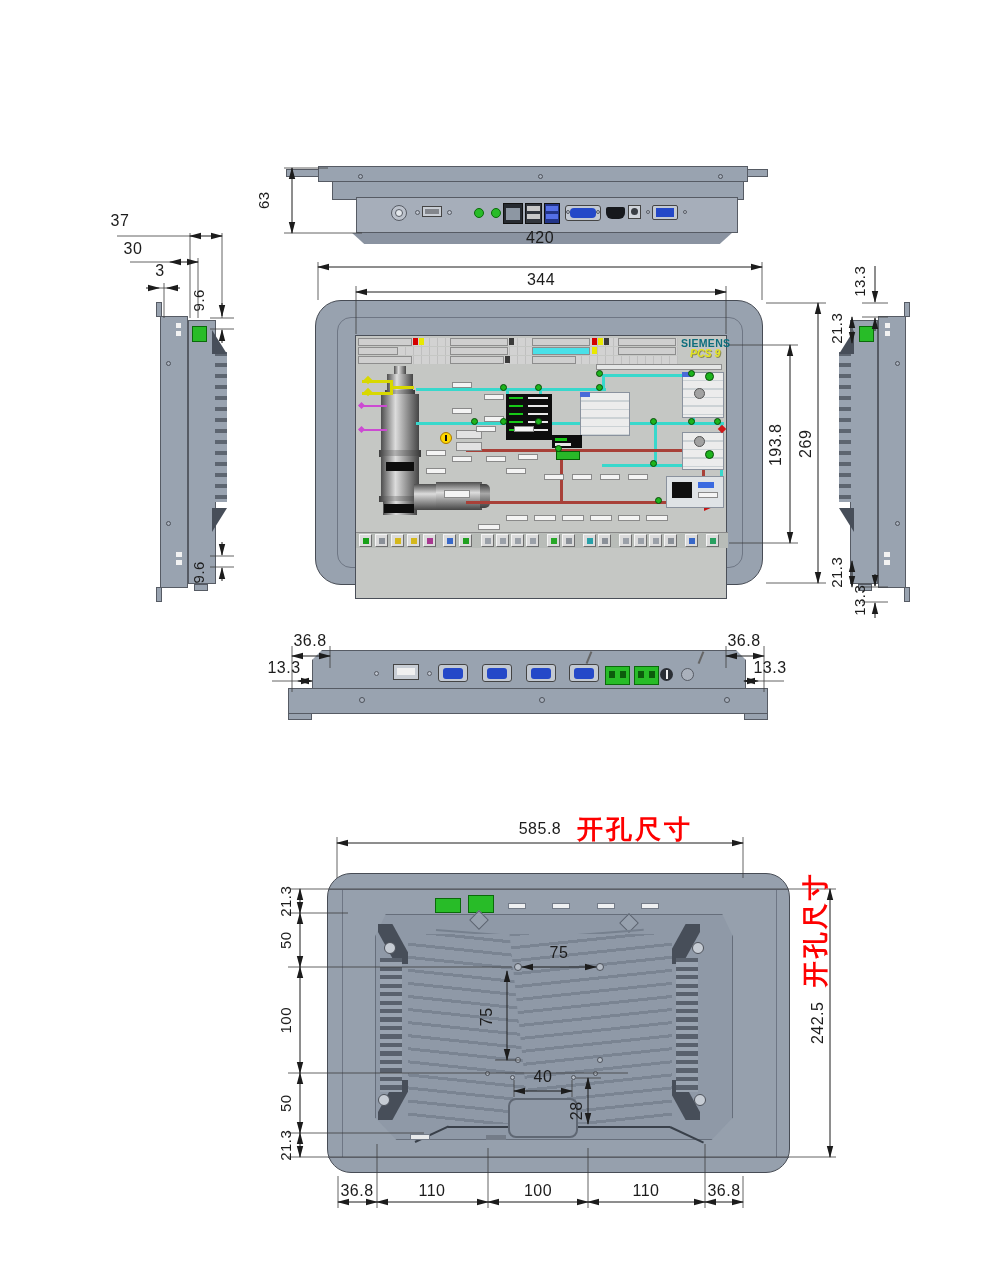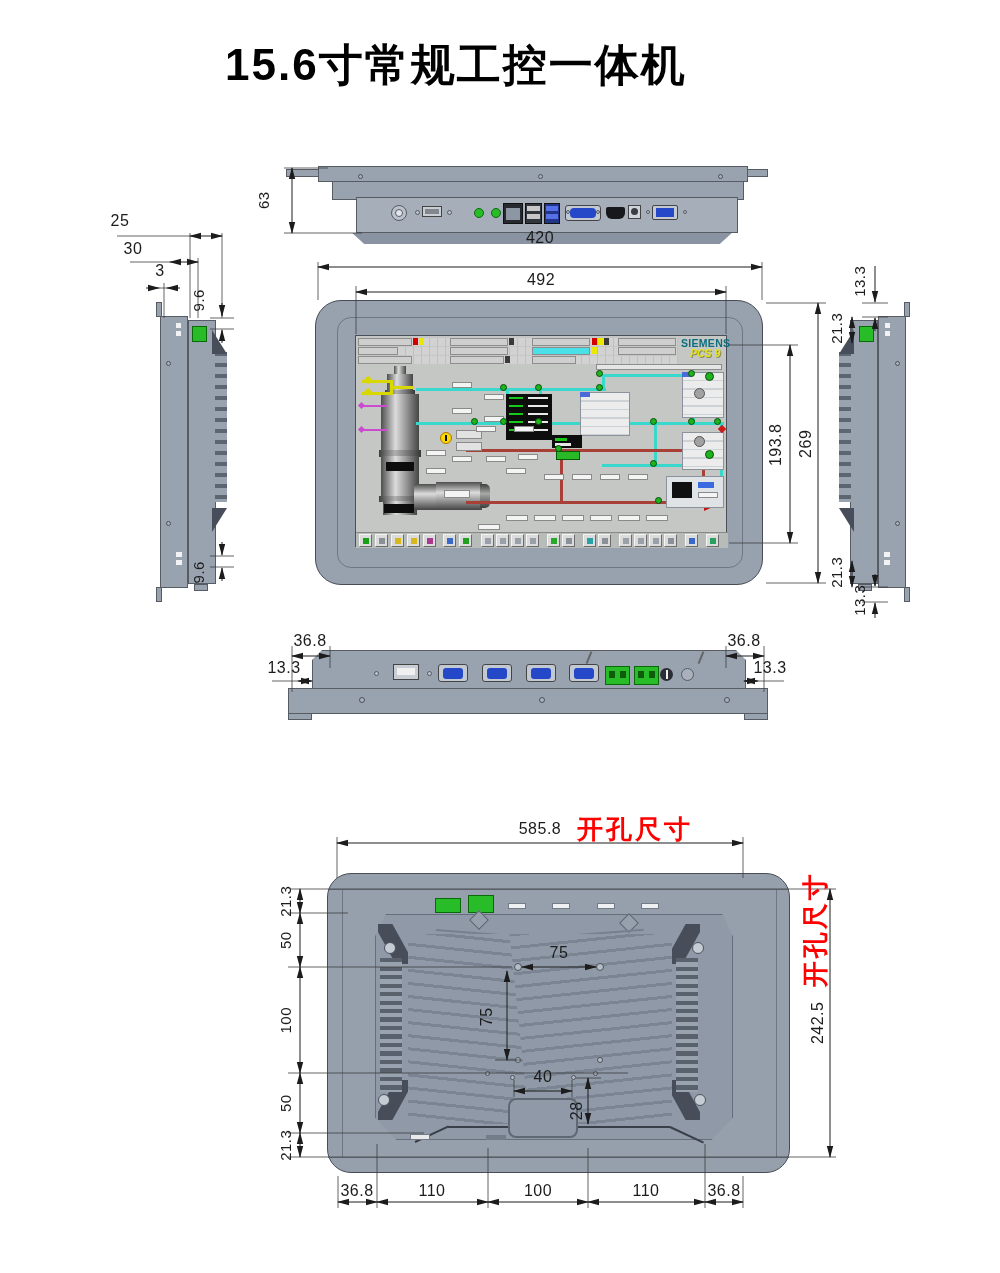--- a/index.html
+++ b/index.html
@@ -31,21 +31,20 @@
   .rows{background:repeating-linear-gradient(180deg,#ececec 0 7px,#ccd2d5 7px 8.5px);border:1px solid #8a929e}
   .vz{background:linear-gradient(90deg,#4e4e4e,#dcdcdc 38%,#8e8e8e 70%,#454545)}
   .vzh{background:linear-gradient(180deg,#4e4e4e,#dcdcdc 38%,#8e8e8e 70%,#454545)}
   h1{position:absolute;margin:0;font-weight:700;color:#000}
 </style>
 </head>
 <body>
 
 <div id="canvas">
 
-  <h1 style="left:225px;top:36px;font-size:44px;letter-spacing:2px">15.6寸常规工控一体机</h1>
 
   <div>
     <div class="a mt" style="left:286px;top:169px;width:34px;height:8px"></div>
     <div class="a mt" style="left:746px;top:169px;width:22px;height:8px"></div>
     <div class="a mt" style="left:318px;top:166px;width:430px;height:16px"></div>
     <div class="a scrw" style="left:358px;top:174px;width:5px;height:5px"></div>
     <div class="a scrw" style="left:538px;top:174px;width:5px;height:5px"></div>
     <div class="a scrw" style="left:718px;top:174px;width:5px;height:5px"></div>
     <div class="a mt" style="left:332px;top:181px;width:412px;height:19px"></div>
     <div class="a pnl" style="left:356px;top:197px;width:382px;height:36px"></div>
@@ -98,21 +97,21 @@
     <div class="a scrw" style="left:166px;top:521px;width:5px;height:5px"></div>
     <div class="a mt" style="left:194px;top:584px;width:14px;height:7px"></div>
   </div>
 
   <div>
     <div class="a" style="left:315px;top:300px;width:448px;height:285px;background:#98a2af;
          border:1.5px solid #474c55;border-radius:26px"></div>
     <div class="a" style="left:337px;top:317px;width:406px;height:251px;border:1px solid #6e7684;
          border-radius:14px"></div>
 
-    <div class="a scr-bg" style="left:355px;top:335px;width:372px;height:212px">
+    <div class="a scr-bg" style="left:355px;top:335px;width:372px;height:264px">
 
       <div class="a" style="left:2px;top:2px;width:320px;height:8px;background:repeating-linear-gradient(90deg,#d2d2d2 0 7px,#bfbfbf 7px 8px)"></div>
       <div class="a" style="left:2px;top:11px;width:320px;height:8px;background:repeating-linear-gradient(90deg,#d2d2d2 0 7px,#bfbfbf 7px 8px)"></div>
       <div class="a" style="left:2px;top:20px;width:320px;height:8px;background:repeating-linear-gradient(90deg,#d2d2d2 0 7px,#bfbfbf 7px 8px)"></div>
       <div class="a abar" style="left:2px;top:2px;width:54px;height:8px"></div>
       <div class="a sq" style="left:57px;top:2px;background:#d40000;position:absolute"></div>
       <div class="a sq" style="left:63px;top:2px;background:#e8e800;position:absolute"></div>
       <div class="a abar" style="left:94px;top:2px;width:58px;height:8px"></div>
       <div class="a sq" style="left:153px;top:2px;background:#3a3a3a"></div>
       <div class="a abar" style="left:176px;top:2px;width:58px;height:8px"></div>
@@ -525,27 +524,27 @@
       <line x1="588" y1="1078" x2="588" y2="1124" marker-start="url(#m)" marker-end="url(#m)"></line>
       <line x1="338" y1="1202" x2="377" y2="1202" marker-start="url(#m)" marker-end="url(#m)"></line>
       <line x1="377" y1="1202" x2="488" y2="1202" marker-start="url(#m)" marker-end="url(#m)"></line>
       <line x1="488" y1="1202" x2="588" y2="1202" marker-start="url(#m)" marker-end="url(#m)"></line>
       <line x1="588" y1="1202" x2="705" y2="1202" marker-start="url(#m)" marker-end="url(#m)"></line>
       <line x1="705" y1="1202" x2="743" y2="1202" marker-start="url(#m)" marker-end="url(#m)"></line>
     </g>
   </svg>
 
   <div class="lb rt" style="left:236px;top:192px;width:56px">63</div>
-  <div class="lb big" style="left:100px;top:212px;width:40px">25</div>
+  <div class="lb big" style="left:100px;top:212px;width:40px">37</div>
   <div class="lb big" style="left:113px;top:240px;width:40px">30</div>
   <div class="lb big" style="left:148px;top:262px;width:24px">3</div>
   <div class="lb rt" style="left:171px;top:292px;width:56px">9.6</div>
   <div class="lb rt" style="left:171px;top:564px;width:56px">9.6</div>
   <div class="lb big" style="left:505px;top:229px;width:70px">420</div>
-  <div class="lb big" style="left:506px;top:271px;width:70px">492</div>
+  <div class="lb big" style="left:506px;top:271px;width:70px">344</div>
   <div class="lb big rt" style="left:746px;top:436px;width:60px">193.8</div>
   <div class="lb big rt" style="left:776px;top:435px;width:60px">269</div>
   <div class="lb rt" style="left:832px;top:273px;width:56px">13.3</div>
   <div class="lb rt" style="left:809px;top:320px;width:56px">21.3</div>
   <div class="lb rt" style="left:809px;top:564px;width:56px">21.3</div>
   <div class="lb rt" style="left:832px;top:592px;width:56px">13.3</div>
   <div class="lb big" style="left:286px;top:632px;width:48px">36.8</div>
   <div class="lb big" style="left:720px;top:632px;width:48px">36.8</div>
   <div class="lb big" style="left:262px;top:659px;width:44px">13.3</div>
   <div class="lb big" style="left:748px;top:659px;width:44px">13.3</div>

